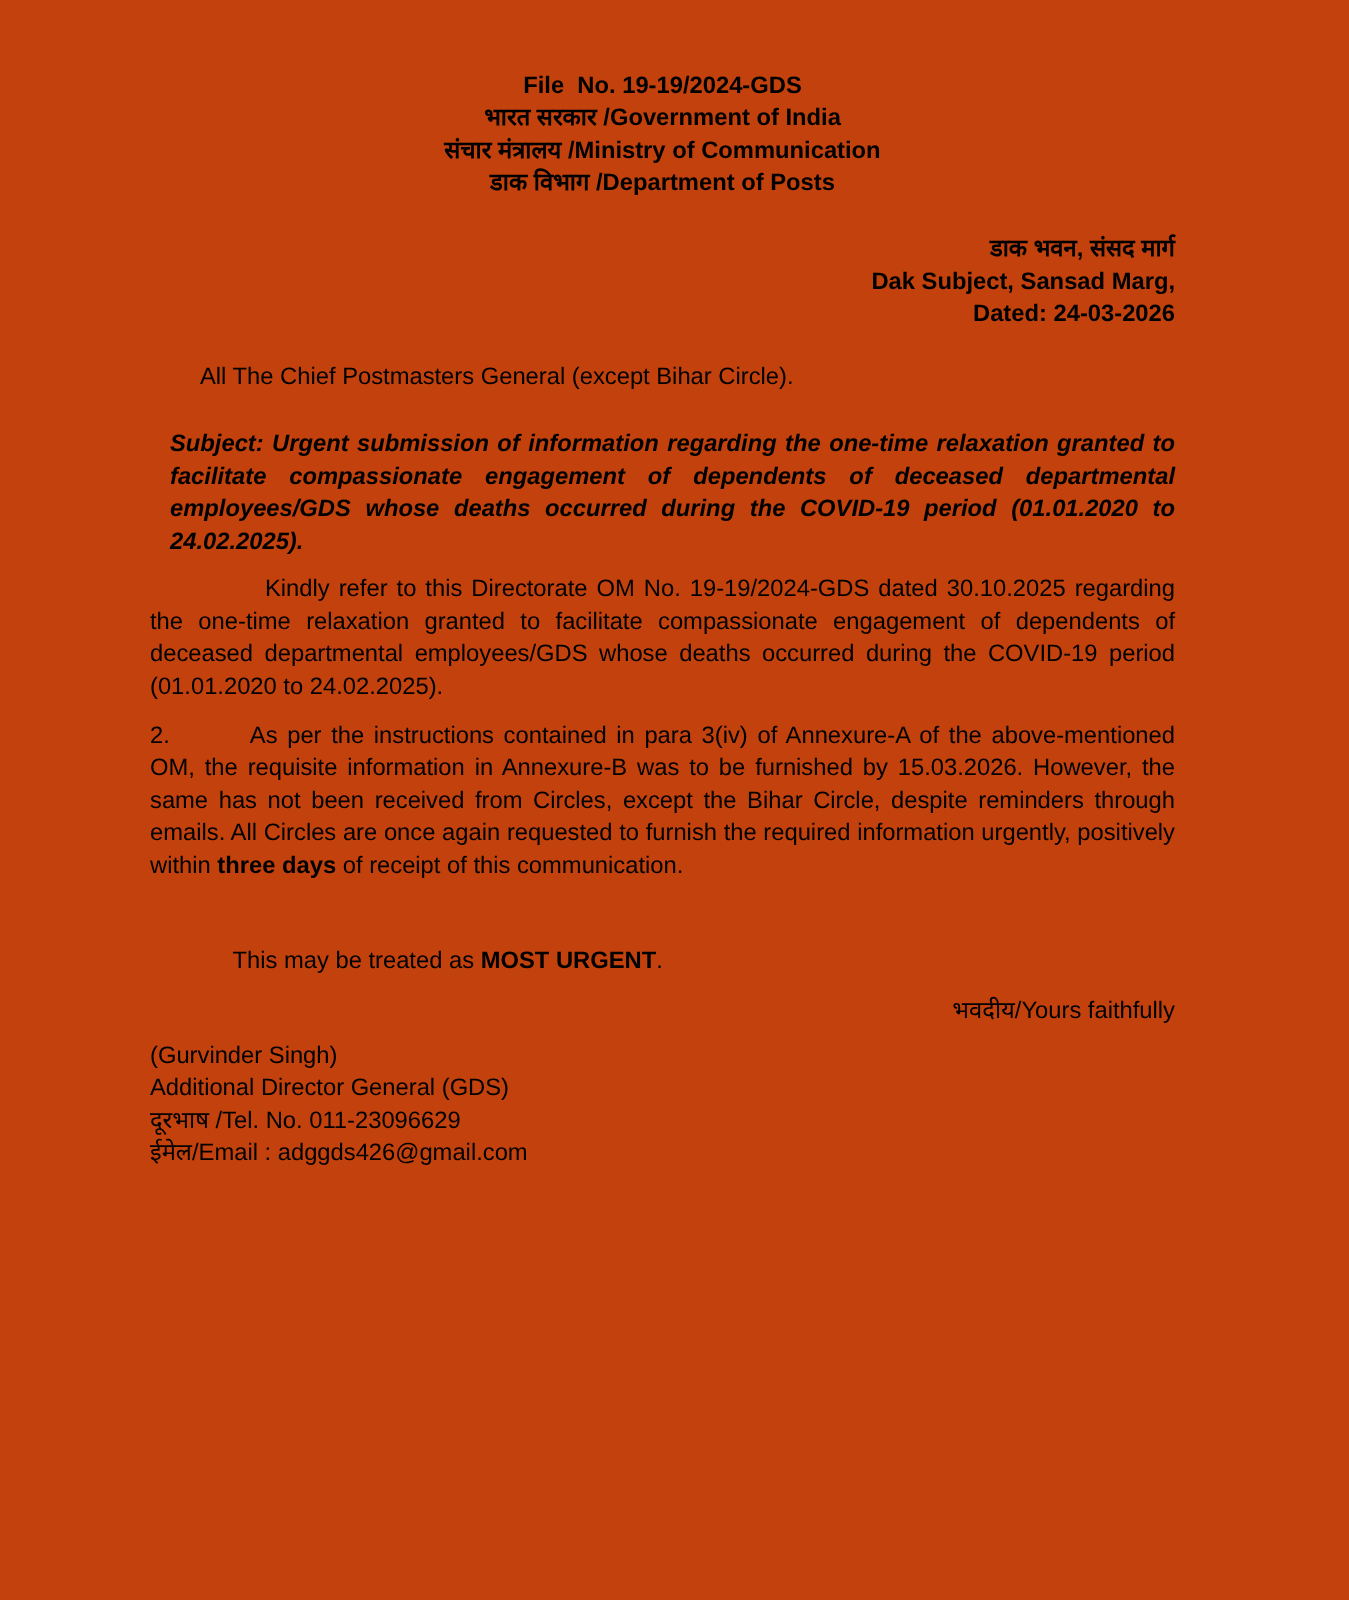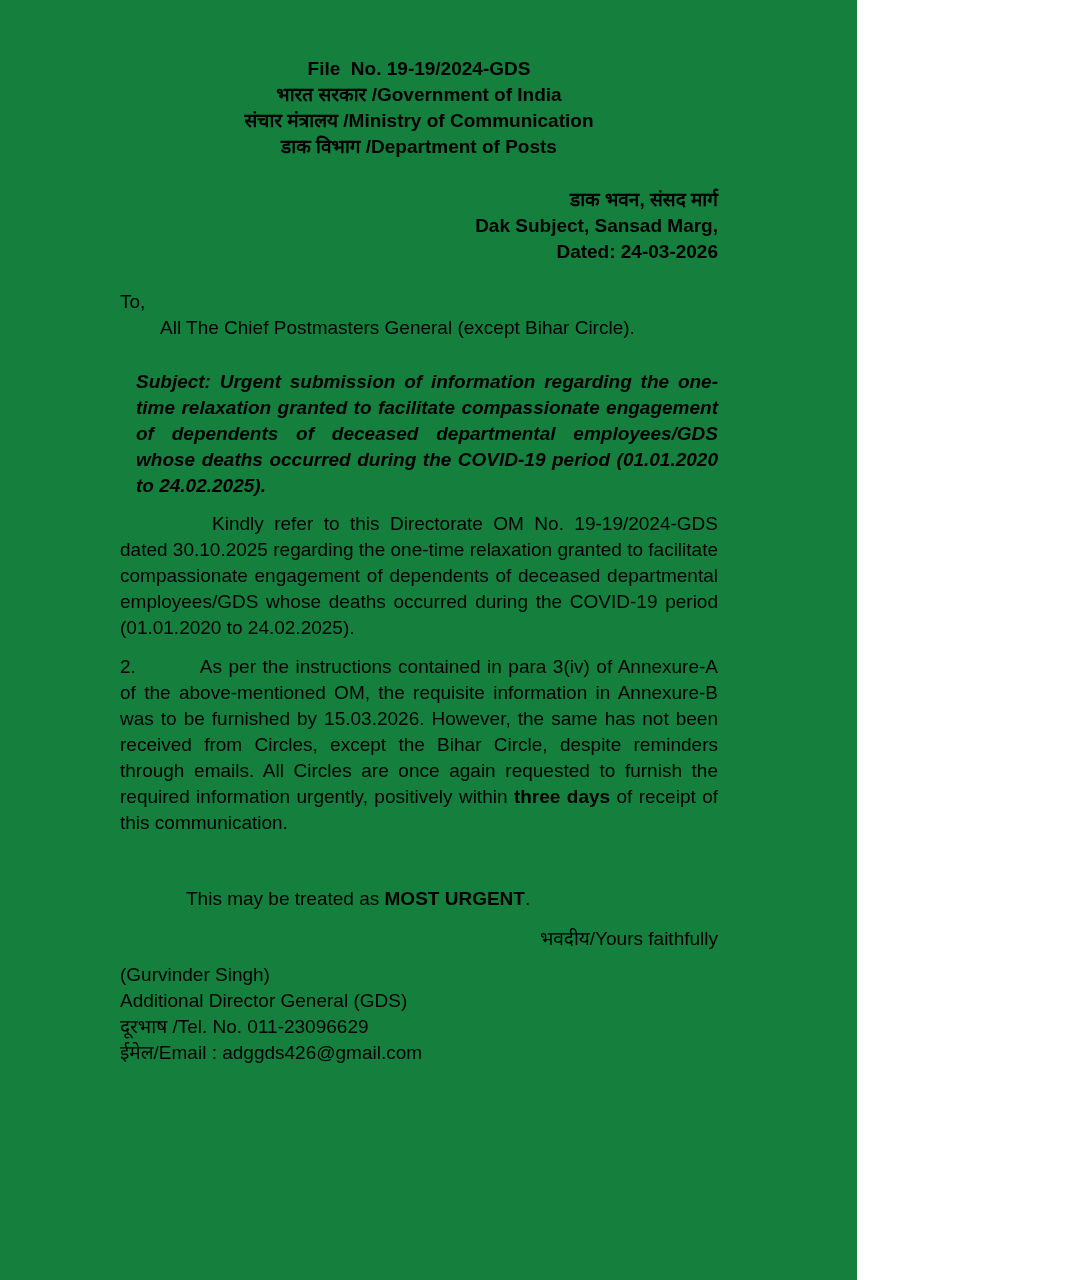--- a/index.html
+++ b/index.html
@@ -1,19 +1,19 @@
 <!DOCTYPE html>
 <html><head>
 <meta charset="utf-8">
 <style>
   html,body{margin:0;padding:0;background:#ffffff;}
   .page{
     position:relative;
-    width:857px;height:1280px;
-    background:#15803d;color:#000000;
+    width:1079px;height:1280px;
+    background:#c2410c;color:#000000;
     font-family:"Liberation Sans","DejaVu Sans",sans-serif;
     font-size:19px;line-height:26px;
     box-sizing:border-box;
     padding:56px 139px 0 120px;
     overflow:hidden;
   }
   .b{font-weight:bold;}
   .pre{white-space:pre-wrap;}
   .header{text-align:center;margin-bottom:27px;}
   .addr{text-align:right;font-weight:bold;margin-bottom:24px;}
@@ -47,21 +47,20 @@
     <div class="b">डाक विभाग /Department of Posts</div>
   </div>
 
   <div class="addr">
     <div>डाक भवन, संसद मार्ग</div>
     <div>Dak Subject, Sansad Marg,</div>
     <div>Dated: 24-03-2026</div>
   </div>
 
   <div class="to-block">
-    <div>To,</div>
     <div class="to-addressee">All The Chief Postmasters General (except Bihar Circle).</div>
   </div>
 
   <p class="subject">Subject: Urgent submission of information regarding the one-time relaxation granted to facilitate compassionate engagement of dependents of deceased departmental employees/GDS whose deaths occurred during the COVID-19 period (01.01.2020 to 24.02.2025).</p>
 
 
   <p class="para para1">Kindly refer to this Directorate OM No. 19-19/2024-GDS dated 30.10.2025 regarding the one-time relaxation granted to facilitate compassionate engagement of dependents of deceased departmental employees/GDS whose deaths occurred during the COVID-19 period (01.01.2020 to 24.02.2025).</p>
 
   <p class="para para2"><span>2.</span><span class="tab"></span><span>As per the instructions contained in para 3(iv) of Annexure-A of the above-mentioned OM, the requisite information in Annexure-B was to be furnished by 15.03.2026. However, the same has not been received from Circles, except the Bihar Circle, despite reminders through emails. All Circles are once again requested to furnish the required information urgently, positively within </span><span class="b">three days</span><span> of receipt of this communication.</span></p>
 

